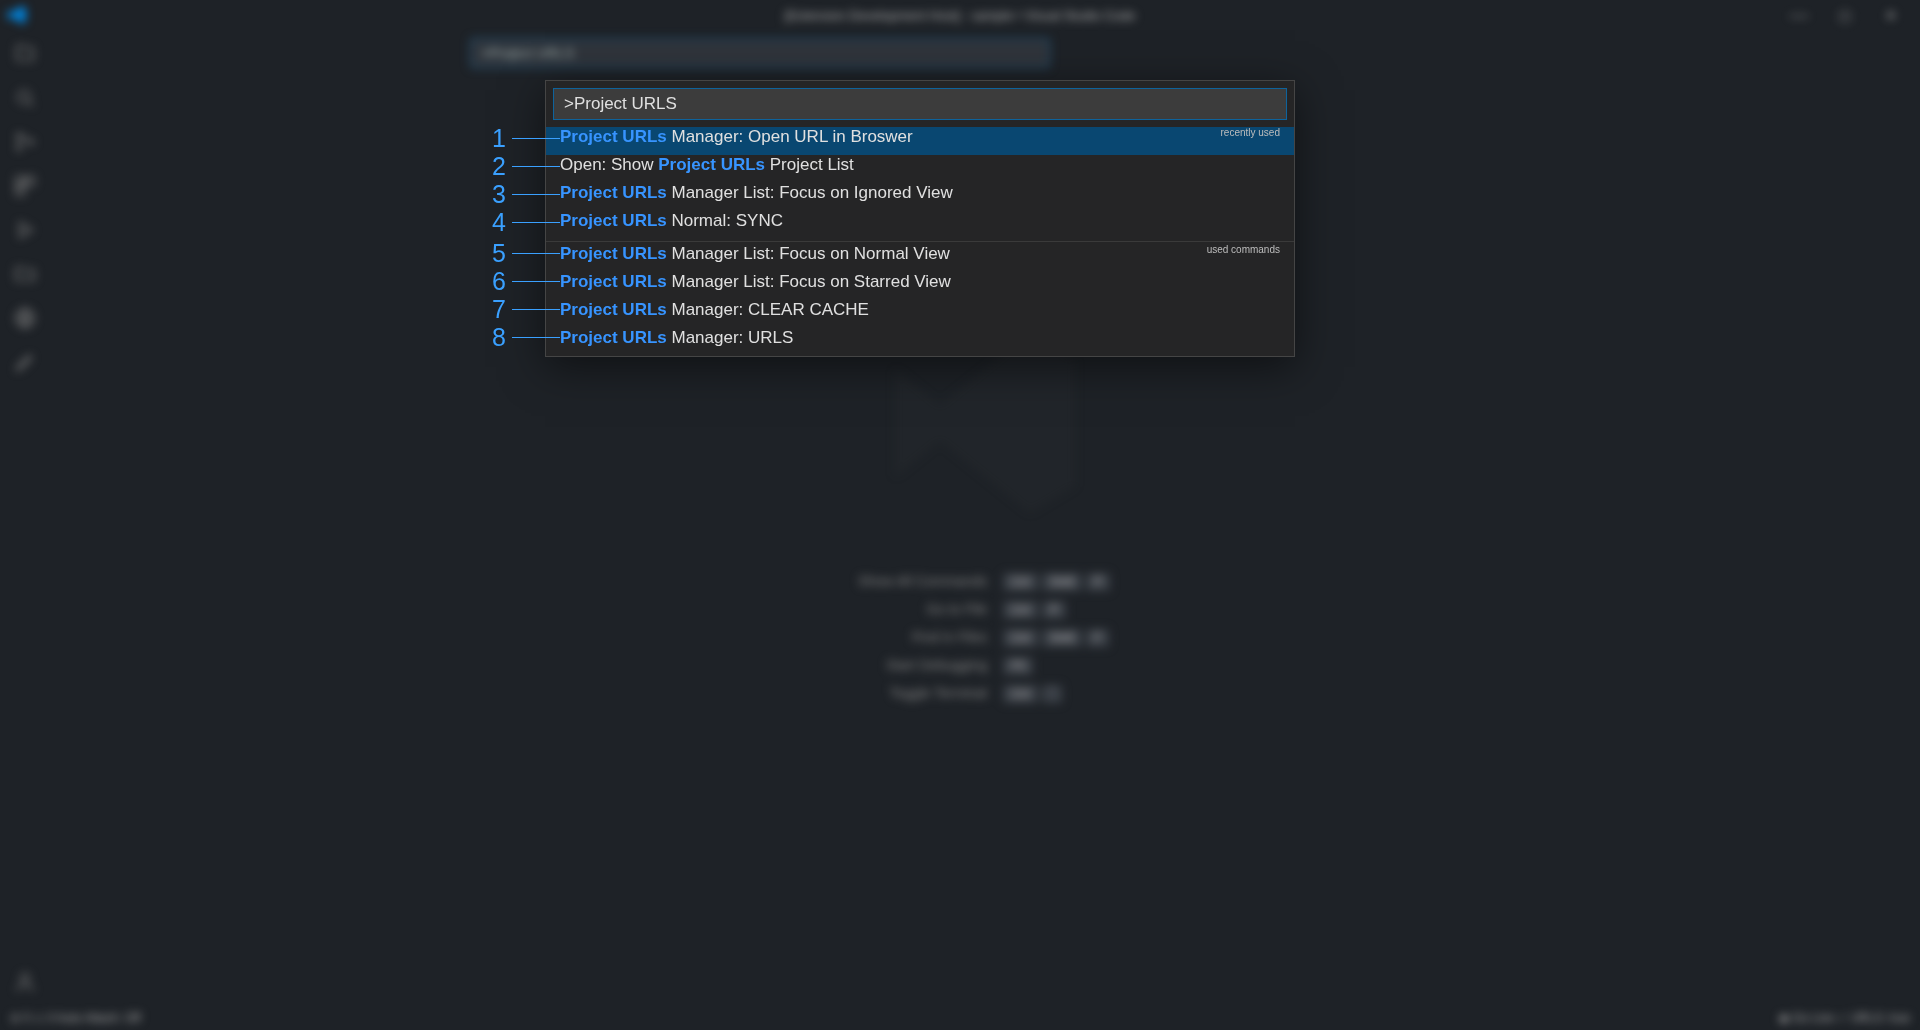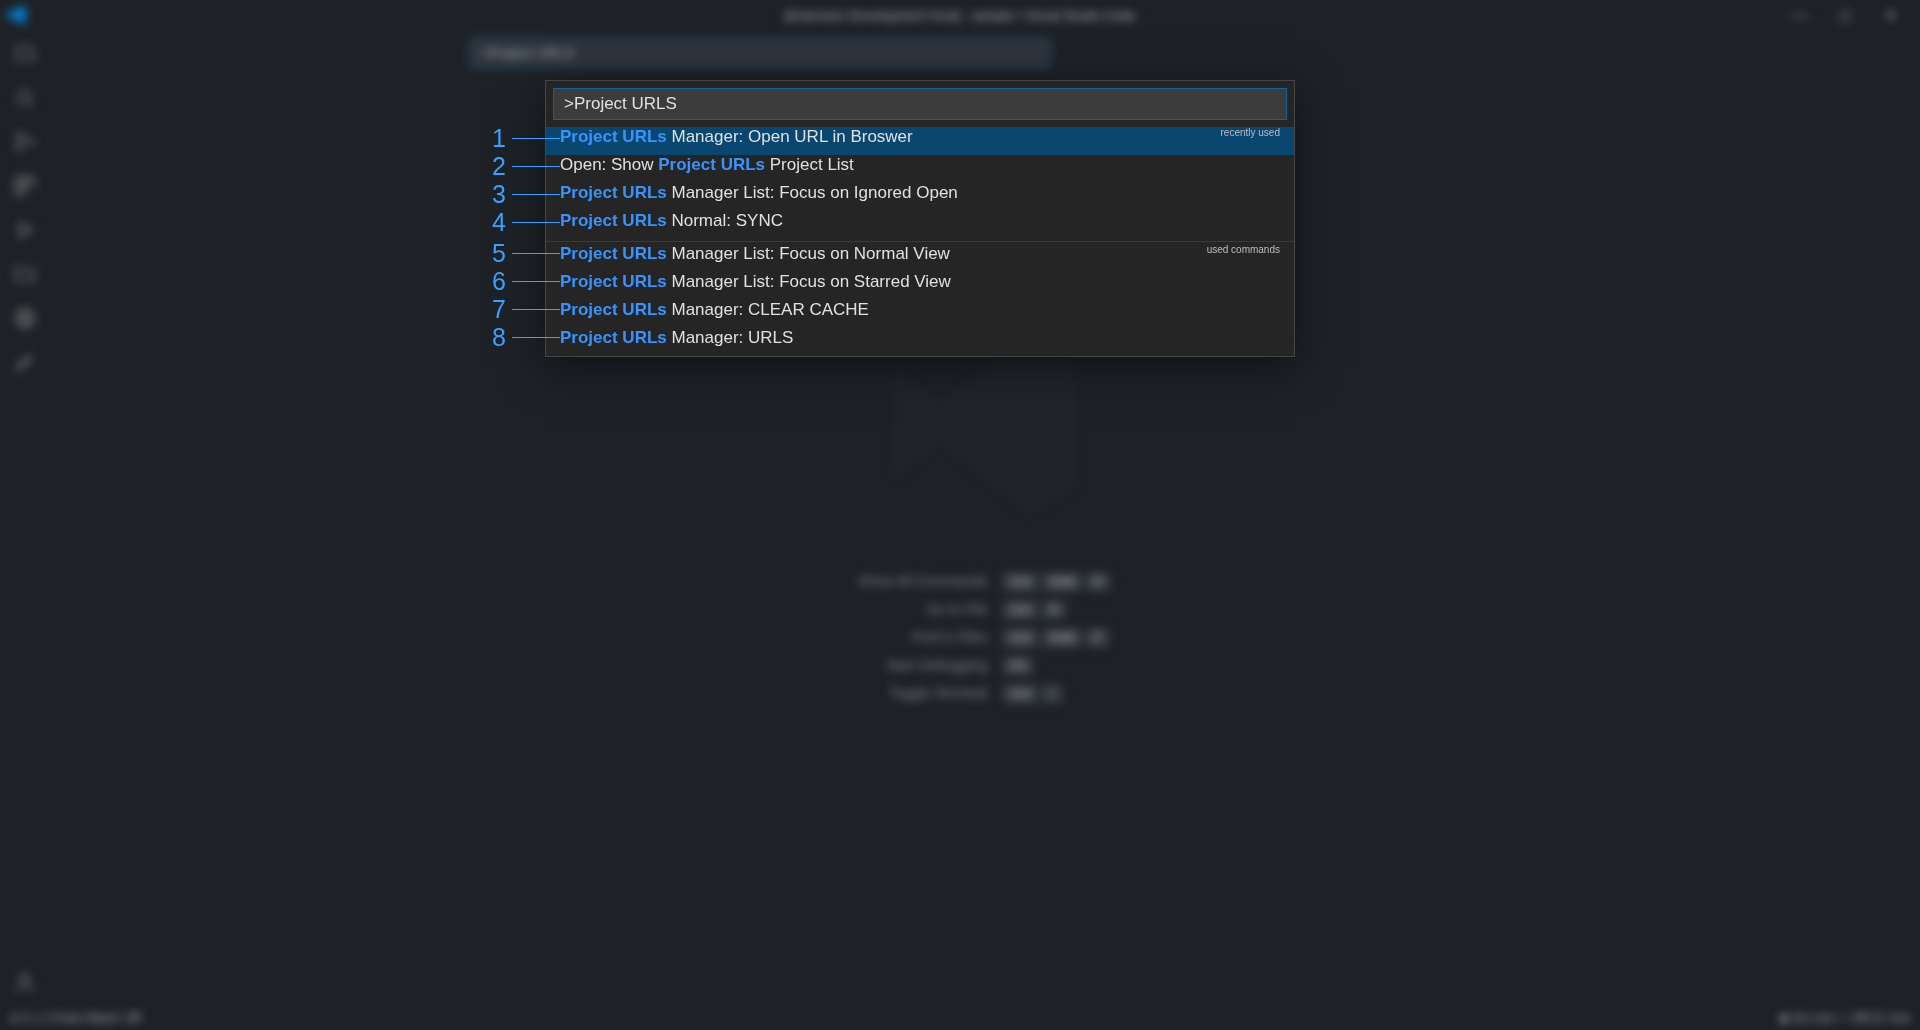--- a/index.html
+++ b/index.html
@@ -235,21 +235,21 @@
         <span class="rest"> Manager: Open URL in Broswer</span>
         <span class="hint">recently used</span>
       </div>
       <div class="row">
         <span class="rest">Open: Show </span>
         <span class="hl">Project URLs</span>
         <span class="rest"> Project List</span>
       </div>
       <div class="row">
         <span class="hl">Project URLs</span>
-        <span class="rest"> Manager List: Focus on Ignored Open</span>
+        <span class="rest"> Manager List: Focus on Ignored View</span>
       </div>
       <div class="row">
         <span class="hl">Project URLs</span>
         <span class="rest"> Normal: SYNC</span>
       </div>
       <div class="sep"></div>
       <div class="row">
         <span class="hl">Project URLs</span>
         <span class="rest"> Manager List: Focus on Normal View</span>
         <span class="hint">used commands</span>

